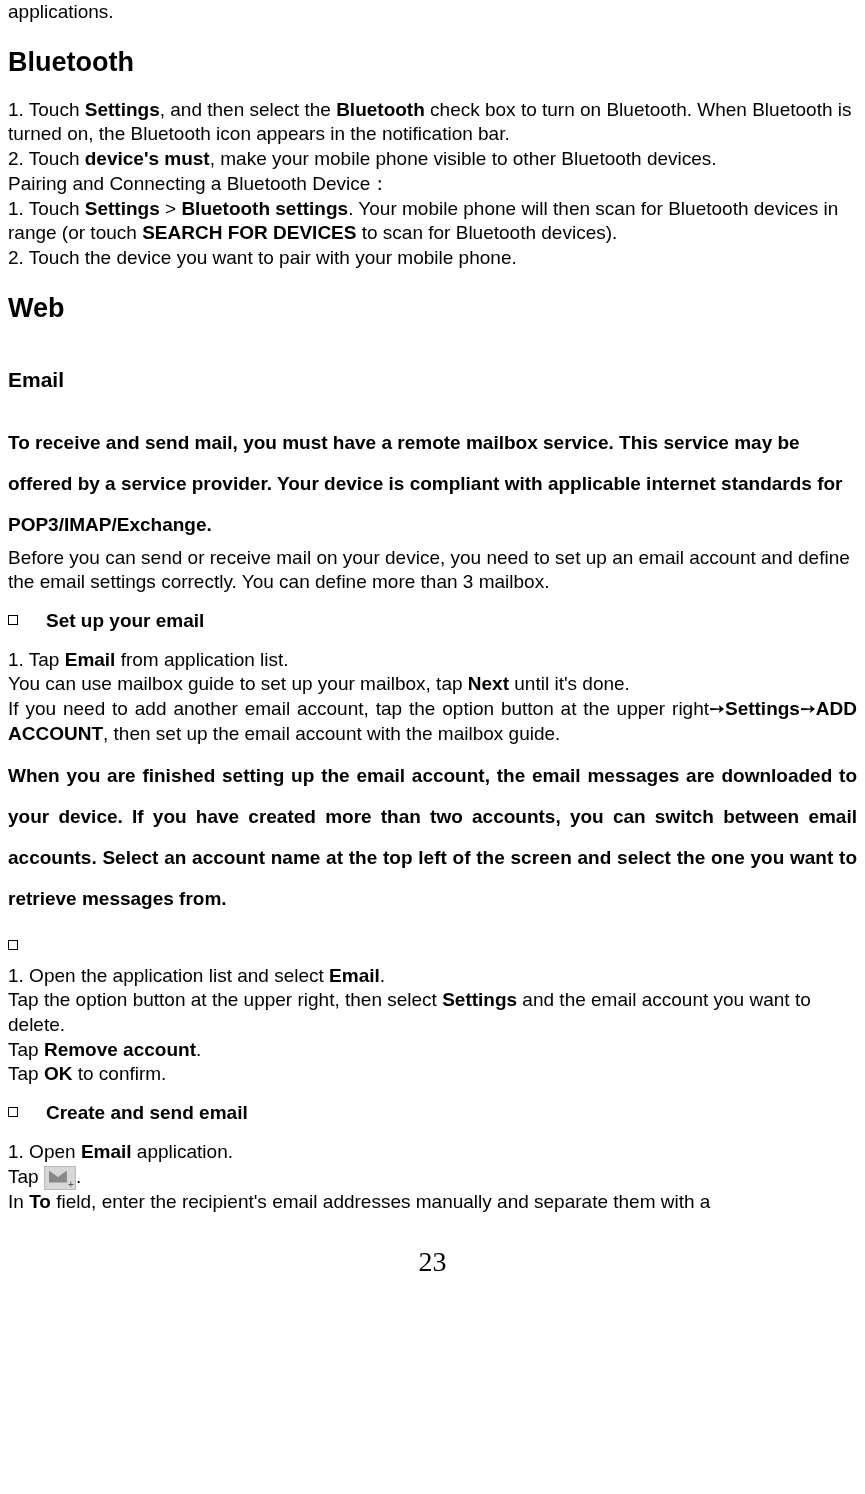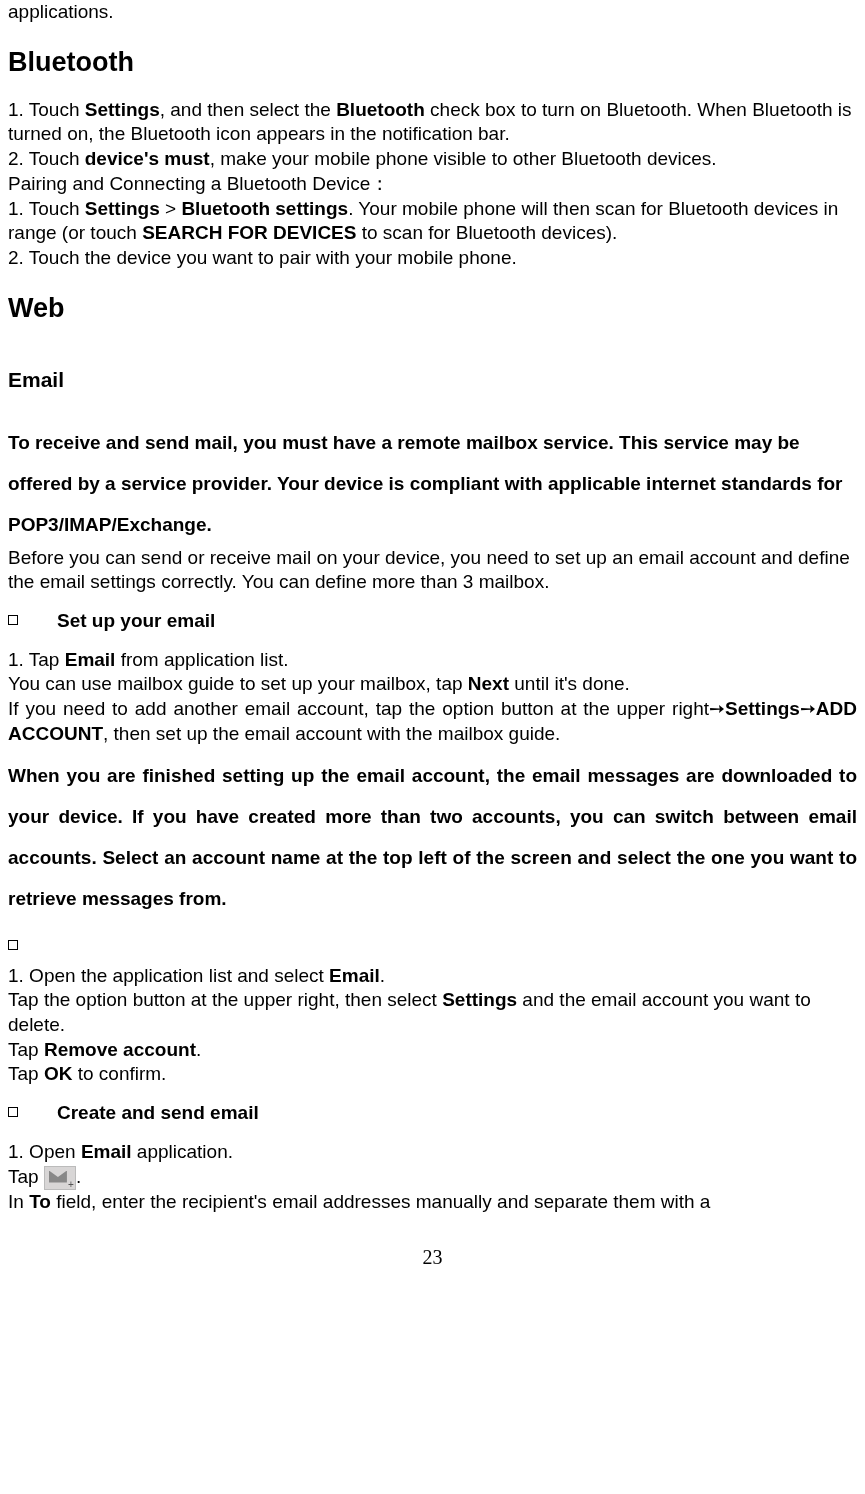--- a/index.html
+++ b/index.html
@@ -23,21 +23,20 @@
     }
     .bold {
       font-weight: bold;
     }
     p {
       margin: 0;
     }
     .bullet-line {
       display: flex;
       margin: 14px 0;
-      gap: 11px;
     }
     .bullet-marker {
       width: 8px;
       height: 8px;
       border: 1px solid #000;
       margin-right: 28px;
       margin-top: 6px;
       flex-shrink: 0;
     }
     .bullet-text {
@@ -77,21 +76,21 @@
       position: absolute;
       right: 1px;
       bottom: -2px;
       font-size: 10px;
       color: #555;
     }
     .page-number {
       text-align: center;
       margin-top: 30px;
       font-family: "Times New Roman", serif;
-      font-size: 20px;
+      font-size: 28px;
     }
     .gap-large {
       margin-top: 20px;
     }
   </style>
 </head>
 <body>
 
 <p>applications.</p>
 

